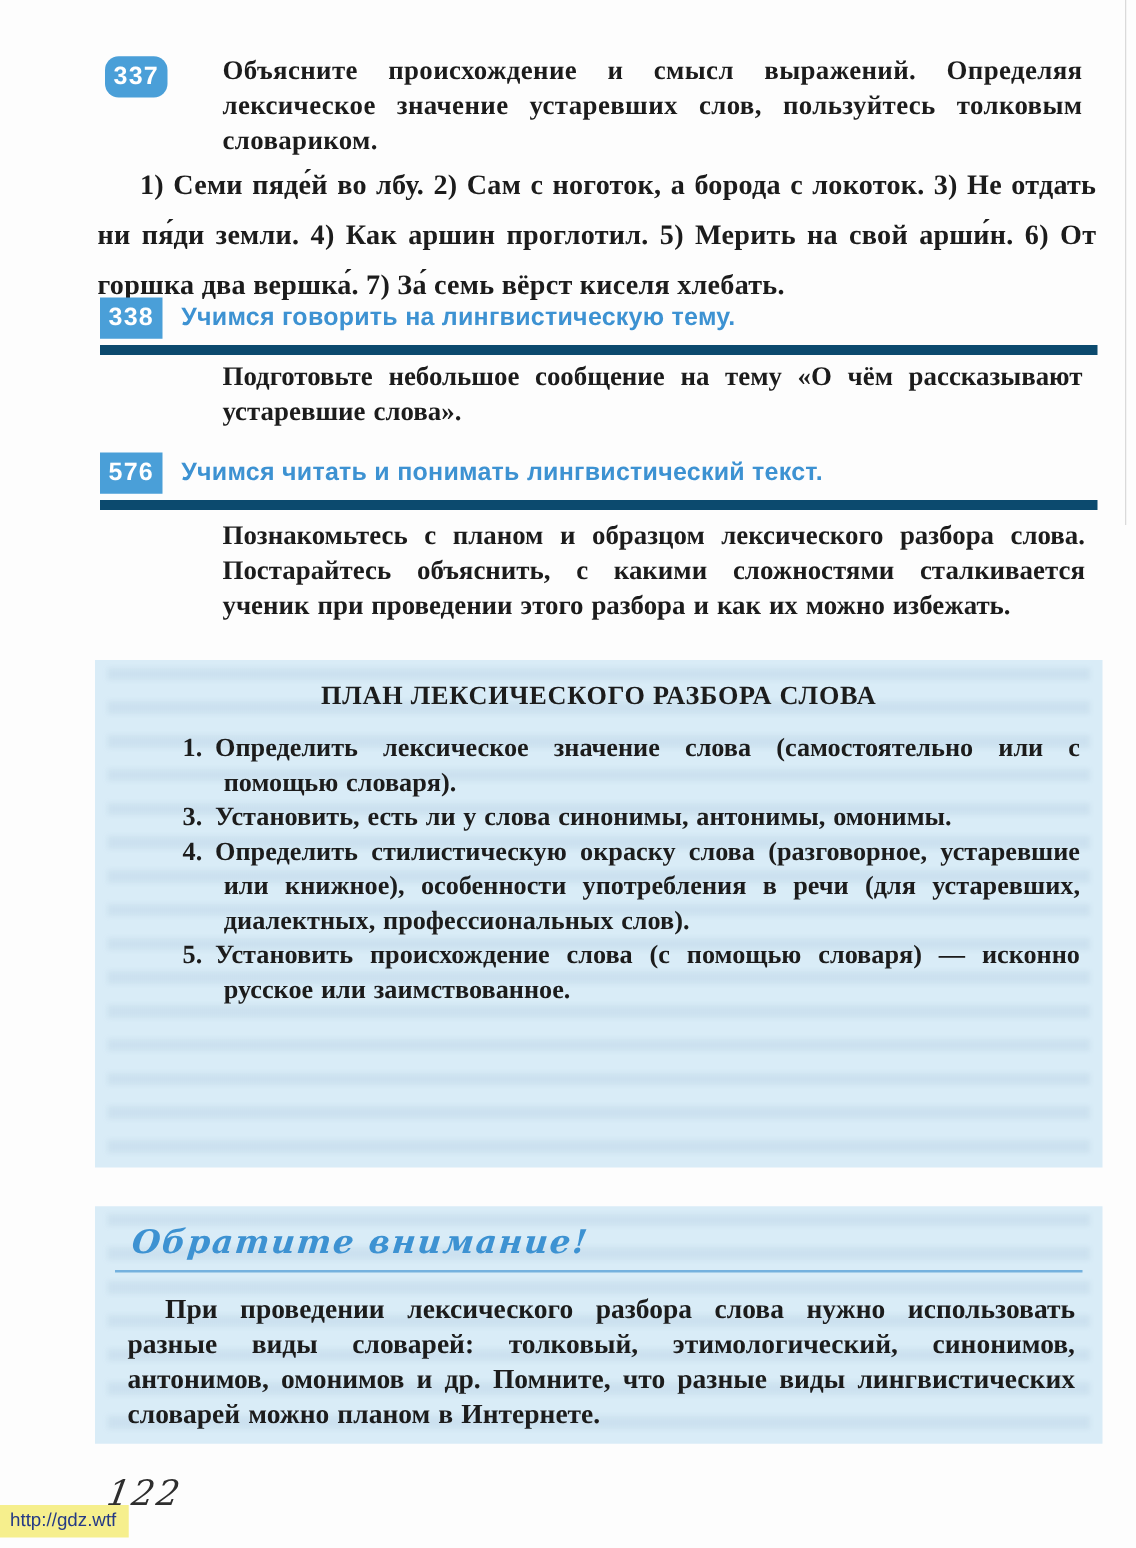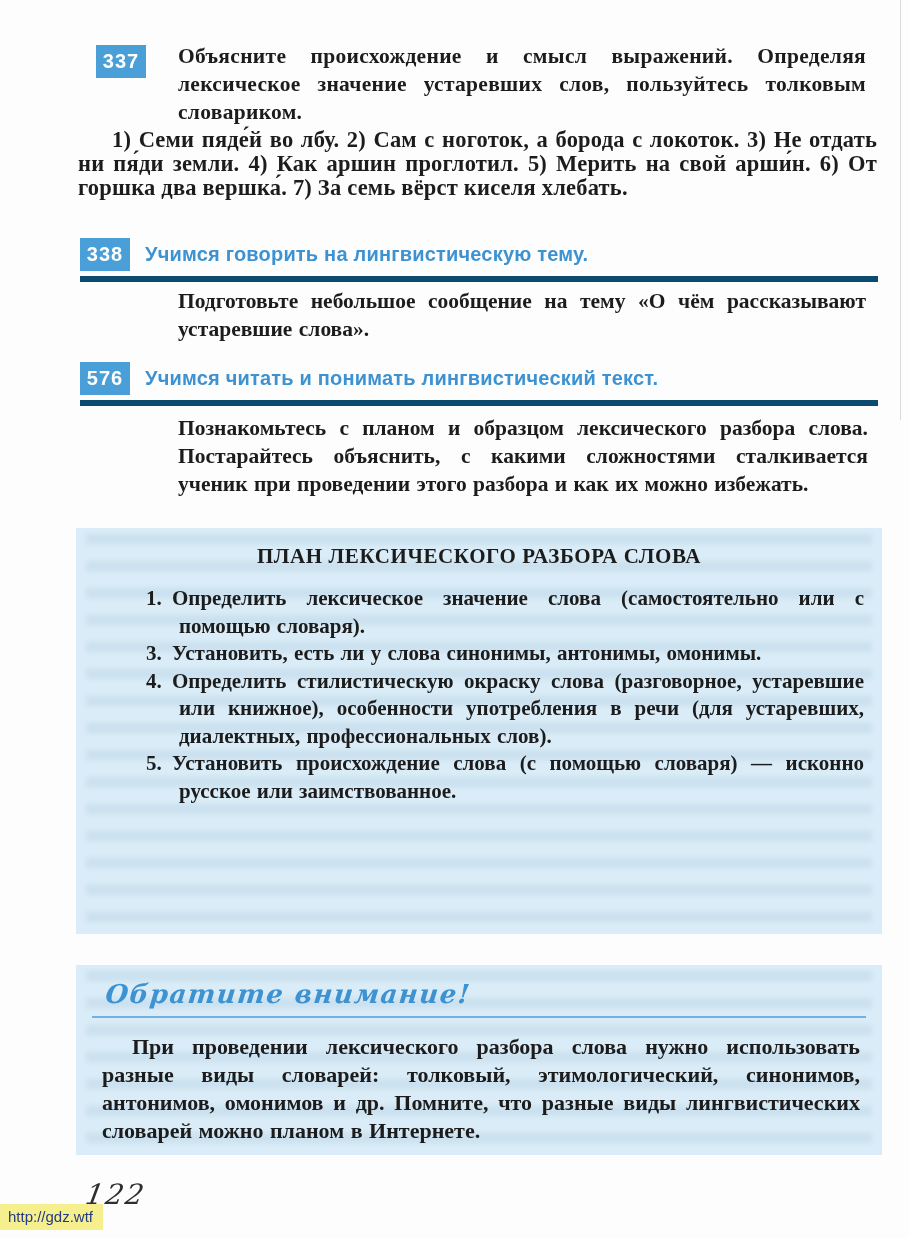--- a/index.html
+++ b/index.html
@@ -21,47 +21,47 @@
     color: #ffffff;
     font-family: "Liberation Sans", "DejaVu Sans", sans-serif;
     font-weight: bold;
     font-size: 20px;
     letter-spacing: 1px;
     flex: 0 0 auto;
   }
 
   
   .ex337-row { position: absolute; left: 80px; top: 42px; width: 798px; }
-  .ex337-row .badge { position: absolute; left: 16px; top: 3px; }
+  .ex337-row .badge { position: absolute; left: 4px; top: 3px; border-radius: 11px; }
   .ex-instruction {
     margin-left: 98px;
     width: 688px;
     font-size: 21.5px;
     line-height: 28px;
     font-weight: 600;
     text-align: justify;
     letter-spacing: .3px;
     word-spacing: 2px;
   }
 
   
   .sayings {
     position: absolute; left: 78px; top: 128px; width: 799px;
-    font-size: 22.5px; line-height: 24px;
+    font-size: 22.5px; line-height: 40px;
     font-weight: bold;
     text-align: justify;
     text-indent: 34px;
     letter-spacing: .2px;
   }
 
   
   .section-header {
     position: absolute; left: 80px; width: 798px;
     display: flex; align-items: center; gap: 15px;
-    border-bottom: 6px solid #0c4a6e;
+    border-bottom: 8px solid #0c4a6e;
     padding-bottom: 5px;
   }
   .section-header .title {
     font-family: "Liberation Sans", "DejaVu Sans", sans-serif;
     font-weight: bold; 
     font-size: 20px;
     color: #3d92d2;
     letter-spacing: .2px;
   }
   .hdr338 { top: 238px; }

